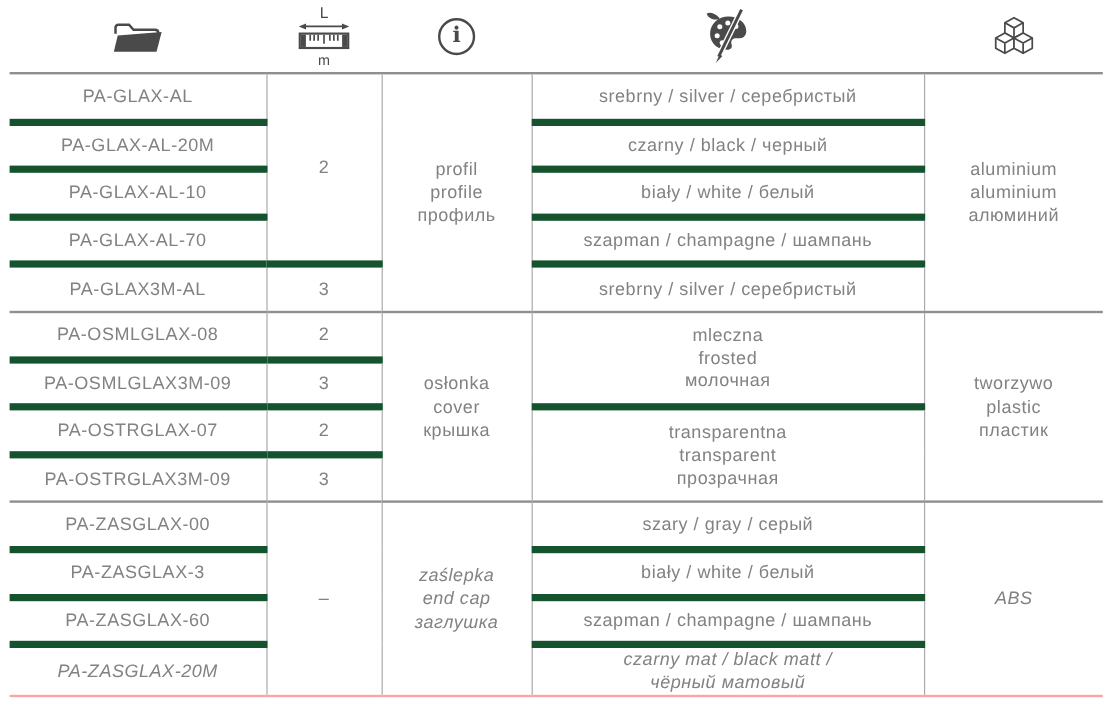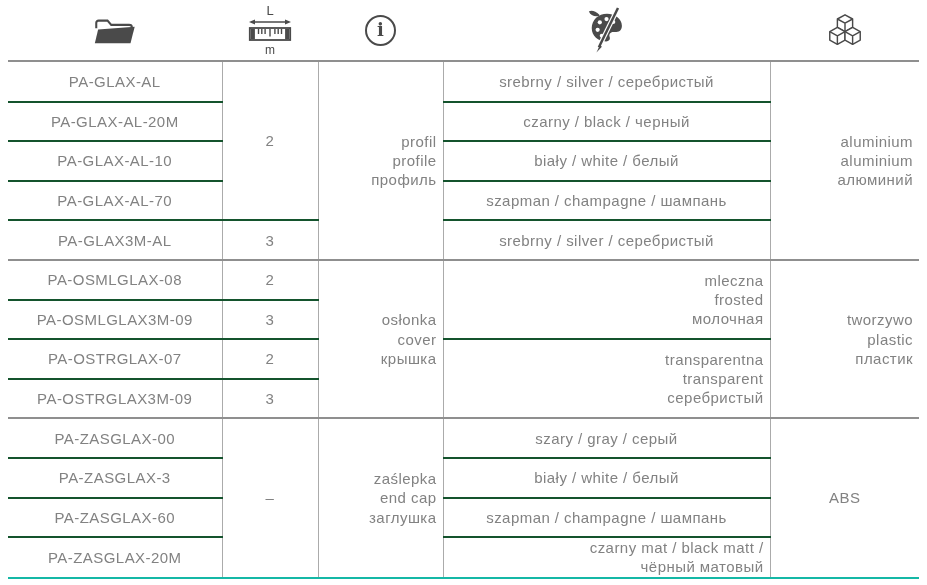--- a/index.html
+++ b/index.html
@@ -23,27 +23,27 @@
   .info-circle { width:31px; height:31px; border:2.5px solid #4a4a4a; border-radius:50%;
                  box-sizing:border-box; display:flex; align-items:center; justify-content:center; }
   .info-letter { font-family:"DejaVu Serif", serif; font-size:18px; font-weight:600;
                  color:#4a4a4a; line-height:1; margin-top:-1px; }
 
   
   table { width:911px; border-collapse:collapse; table-layout:fixed; }
   col.c1 { width:214px; } col.c2 { width:96px; } col.c3 { width:125px; }
   col.c4 { width:327px; } col.c5 { width:149px; }
   tr { height:39.6px; }
-  td { border-right:1px solid #ababab; border-bottom:2px solid #14532d;
+  td { border-right:1px solid #ababab; border-bottom:6px solid #14532d;
        text-align:center; vertical-align:middle; padding:0 6px;
        font-size:15px; letter-spacing:0.45px; color:#828282; line-height:1.28; }
   td.c-mat { border-right:none; }
   td.sep { border-bottom:2px solid #8f8f8f; }
-  td.end { border-bottom:2px solid #14b8a6; }
-  .multiline { white-space:pre-line;text-align:right; }
+  td.end { border-bottom:2px solid #fca5a5;font-style:italic; }
+  .multiline { white-space:pre-line; }
 </style>
 </head>
 <body>
 
 <div class="wrap">
 
   <div class="header">
     <div class="hcol hc1">
       <svg width="46" height="30" viewBox="0 0 48 32">
         <path d="M4 14 V8.5 C4 7 5 6 6.5 6 H16 l4 4.5 h19 C40.8 10.5 42 11.6 42 13 v1" fill="none" stroke="#4a4a4a" stroke-width="2.2"></path>
@@ -166,21 +166,21 @@
     </tr>
     <tr>
       <td class="c-code">PA-OSMLGLAX3M-09</td>
       <td class="c-len">3</td>
     </tr>
     <tr>
       <td class="c-code">PA-OSTRGLAX-07</td>
       <td class="c-len">2</td>
       <td class="c-color multiline sep" rowspan="2">transparentna
 transparent
-серебристый</td>
+прозрачная</td>
     </tr>
     <tr>
       <td class="c-code sep">PA-OSTRGLAX3M-09</td>
       <td class="c-len sep">3</td>
     </tr>
 
     <tr>
       <td class="c-code">PA-ZASGLAX-00</td>
       <td class="c-len end" rowspan="4">–</td>
       <td class="c-type multiline end" rowspan="4">zaślepka

